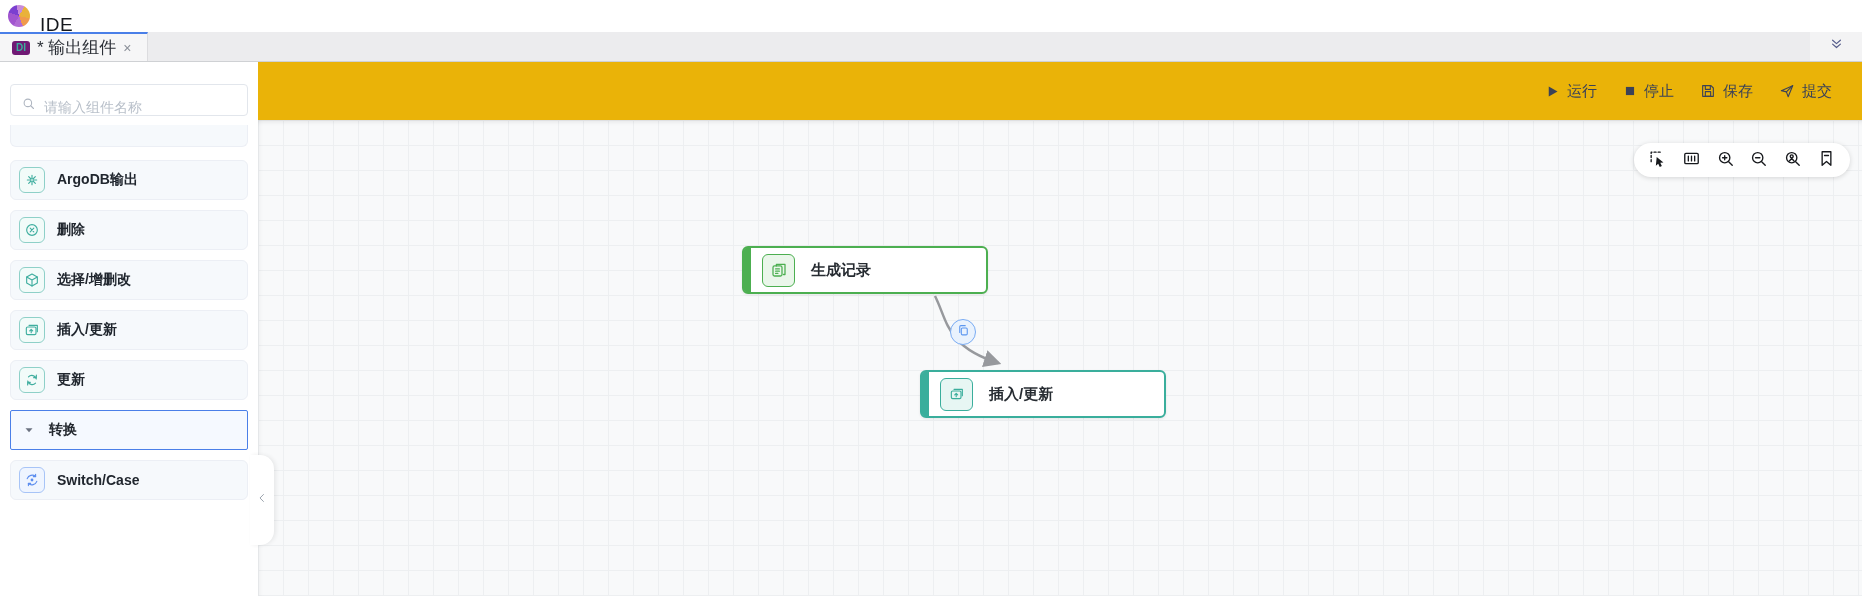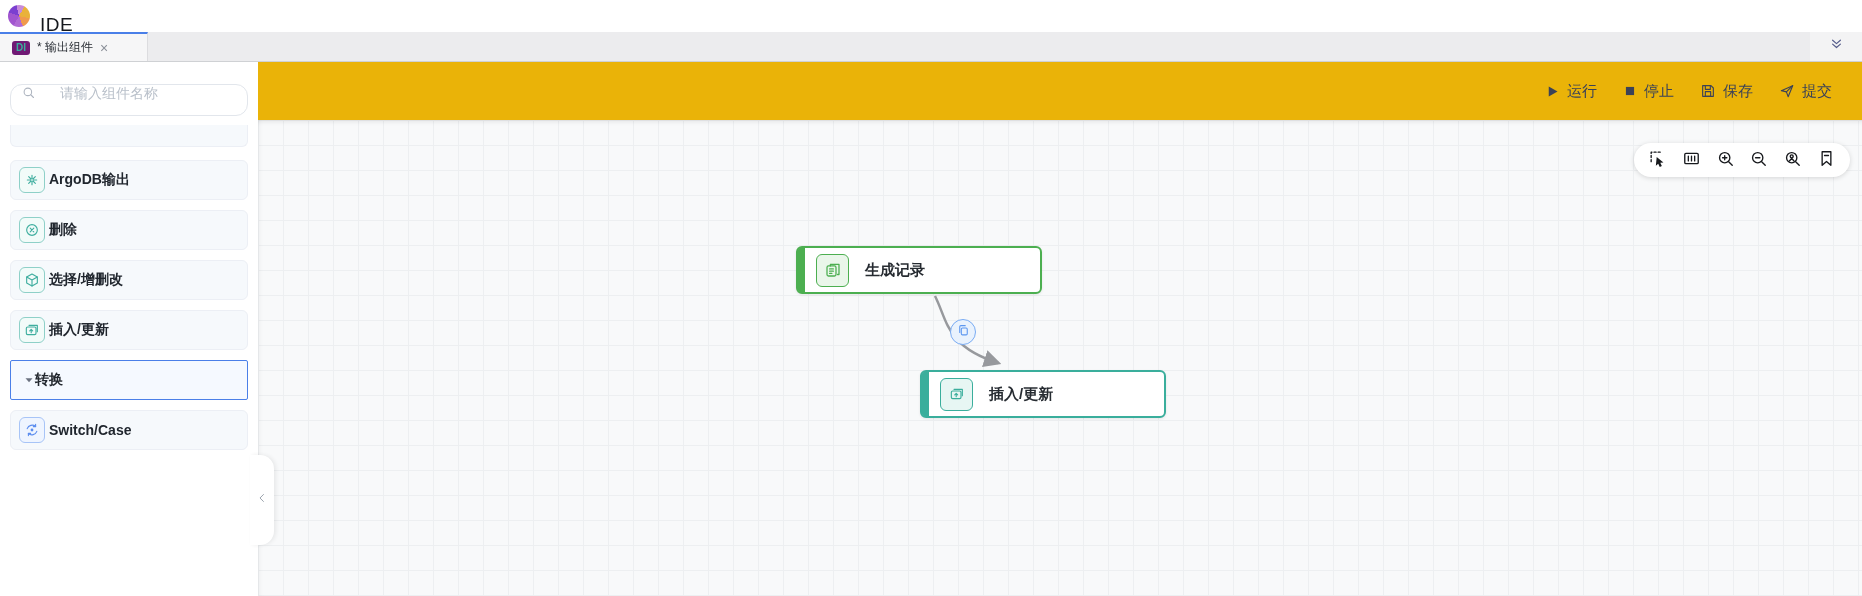--- a/index.html
+++ b/index.html
@@ -11,45 +11,45 @@
   .logo { width:22px; height:22px; border-radius:50%;
     background:conic-gradient(from 210deg,#a155cf 0 22%,#7b3fd0 22% 38%,#c88bd9 38% 50%,#e9b23a 50% 70%,#f09a4d 70% 86%,#b06ad4 86% 100%); }
   .app-title { font-size:19px; color:#15181d; margin-left:10px; font-weight:500; letter-spacing:.5px;margin-top:17px; }
 
   
   .tabbar { height:30px; background:#ececee; border-bottom:1px solid #cfd1d4; display:flex; align-items:stretch; }
   .tab { display:flex; align-items:center; gap:7px; padding:0 12px; background:#f6f6f7;
     border-top:2px solid #4a7fe8; border-right:1px solid #dcdcdf; min-width:148px; cursor:pointer; }
   .tab-badge { font-size:10px; font-weight:700; color:#3aae9c; background:#701a75;
     border-radius:3px; padding:1px 4px; line-height:12px; }
-  .tab-label { font-size:12px; color:#2b2f36; white-space:nowrap; }
+  .tab-label { font-size:17px; color:#2b2f36; white-space:nowrap; }
   .tab-close { font-size:14px; color:#8a8f98; line-height:1; cursor:pointer; }
   .tabbar-fill { flex:1; }
   .tabbar-right { width:52px; background:#f3f3f4; display:flex; align-items:center; justify-content:center; color:#565d8c; cursor:pointer; }
 
   
   .workspace { position:relative; display:flex; height:534px; }
 
   
   .sidebar { width:258px; background:#fff; padding:22px 10px 0 10px; overflow:hidden; flex:none; }
-  .search-box { height:32px; border:1px solid #e2e6ec; border-radius:12px; background:#fff;
-    display:flex; align-items:flex-start; padding:0 10px; gap:24px; margin-bottom:9px; color:#aeb5c0; }
+  .search-box { height:32px; border:1px solid #e2e6ec; border-radius:4px; background:#fff;
+    display:flex; align-items:flex-end; padding:0 10px; gap:8px; margin-bottom:9px; color:#aeb5c0; }
   .search-box input { border:none; outline:none; flex:1; font-size:14px; color:#333;
     font-family:"Liberation Sans",sans-serif; background:transparent; }
   .search-box input::placeholder { color:#b9c0ca; }
   .side-stub { height:22px; background:#f6f9fc; border:1px solid #eceff5; border-top:none;
     border-radius:0 0 6px 6px; margin-bottom:13px; }
   .side-item { height:40px; background:#f6f9fc; border:1px solid #eceff5; border-radius:6px;
-    display:flex; align-items:center; padding:0 8px; gap:4px; margin-bottom:10px; cursor:grab; }
+    display:flex; align-items:center; padding:0 8px; gap:12px; margin-bottom:10px; cursor:grab; }
   .side-item .ibox { width:26px; height:26px; border-radius:6px; display:flex; align-items:center; justify-content:center; flex:none; }
   .side-item.teal .ibox { border:1px solid #8ed0c8; background:#f2fbf9; color:#3fae9f; }
   .side-item.blue .ibox { border:1px solid #a7c4f7; background:#eff5ff; color:#5b8def; }
   .side-item .lbl { font-size:14px; font-weight:700; color:#20262e; white-space:nowrap; }
   .side-group { height:40px; background:#f5f9ff; border:1px solid #4a7fe8; border-radius:2px;
-    display:flex; align-items:center; padding:0 8px 0 12px; margin-bottom:10px; cursor:pointer; }
+    display:flex; align-items:center; padding:0 8px 0 12px; gap:14px; margin-bottom:10px; cursor:pointer; }
   .side-group .caret { color:#6b7280; display:flex; }
   .side-group .lbl { font-size:14px; font-weight:700; color:#23282f; }
 
   
   .rightpane { flex:1; display:flex; flex-direction:column; min-width:0; }
   .actionbar { height:58px; background:#eab308; display:flex; align-items:center;
     justify-content:flex-end; gap:26px; padding-right:30px; }
   .action { display:flex; align-items:center; gap:7px; color:#3b4257; font-size:15px; cursor:pointer; }
   .action svg { display:block; }
 
@@ -143,20 +143,29 @@
         </div>
         <div class="side-item teal">
           <span class="ibox">
             <svg width="16" height="16" viewBox="0 0 24 24" fill="none" stroke="currentColor" stroke-width="1.7" stroke-linecap="round" stroke-linejoin="round">
               <path d="M7.5 5h12.5v9.5"></path>
               <rect x="3.5" y="7.5" width="14.5" height="11.5" rx="2"></rect>
               <path d="M10.8 16v-4.5M8.6 13.3l2.2-2.2 2.2 2.2"></path>
             </svg>
           </span>
           <span class="lbl">插入/更新</span>
+        </div>
+        <div class="side-item teal">
+          <span class="ibox">
+            <svg width="16" height="16" viewBox="0 0 24 24" fill="none" stroke="currentColor" stroke-width="1.7" stroke-linecap="round" stroke-linejoin="round">
+              <path d="M5.5 13.5a7 7 0 0 0 11.8 3.2M18.5 10.5A7 7 0 0 0 6.7 7.3"></path>
+              <path d="M18.5 4.5v4h-4M5.5 19.5v-4h4"></path>
+            </svg>
+          </span>
+          <span class="lbl">更新</span>
         </div>
         <div class="side-group">
           <span class="caret">
             <svg width="12" height="12" viewBox="0 0 24 24" fill="currentColor">
               <path d="M5 8.5h14L12 16.5z"></path>
             </svg>
           </span>
           <span class="lbl">转换</span>
         </div>
         <div class="side-item blue">
@@ -259,21 +268,21 @@
               </svg></span>
           </span>
           <span class="ctool">
             <span><svg width="19" height="19" viewBox="0 0 24 24" fill="none" stroke="currentColor" stroke-width="1.7" stroke-linecap="round" stroke-linejoin="round">
                 <path d="M6.5 3.5h11v17L12 15.7l-5.5 4.8z"></path>
                 <path d="M9.5 8.2h5"></path>
               </svg></span>
           </span>
         </div>
       <div id="nodelayer">
-          <div class="node" style="--c: #4caf50; --tint: #eaf6ea; left: 538px; top: 126px; width: 246px; height: 48px;">
+          <div class="node" style="--c: #4caf50; --tint: #eaf6ea; left: 484px; top: 126px; width: 246px; height: 48px;">
             <span class="bar"></span>
             <span class="nibox">
               <svg width="18" height="18" viewBox="0 0 24 24" fill="none" stroke="currentColor" stroke-width="1.7" stroke-linecap="round" stroke-linejoin="round">
                 <path d="M8.5 6.5v-2h11.5v13.5h-2"></path>
                 <rect x="4" y="6.5" width="12" height="13.5" rx="2"></rect>
                 <path d="M7.5 10.5h5M7.5 13.5h5M7.5 16.5h3"></path>
               </svg>
             </span>
             <span class="nlbl">生成记录</span>
           </div>

